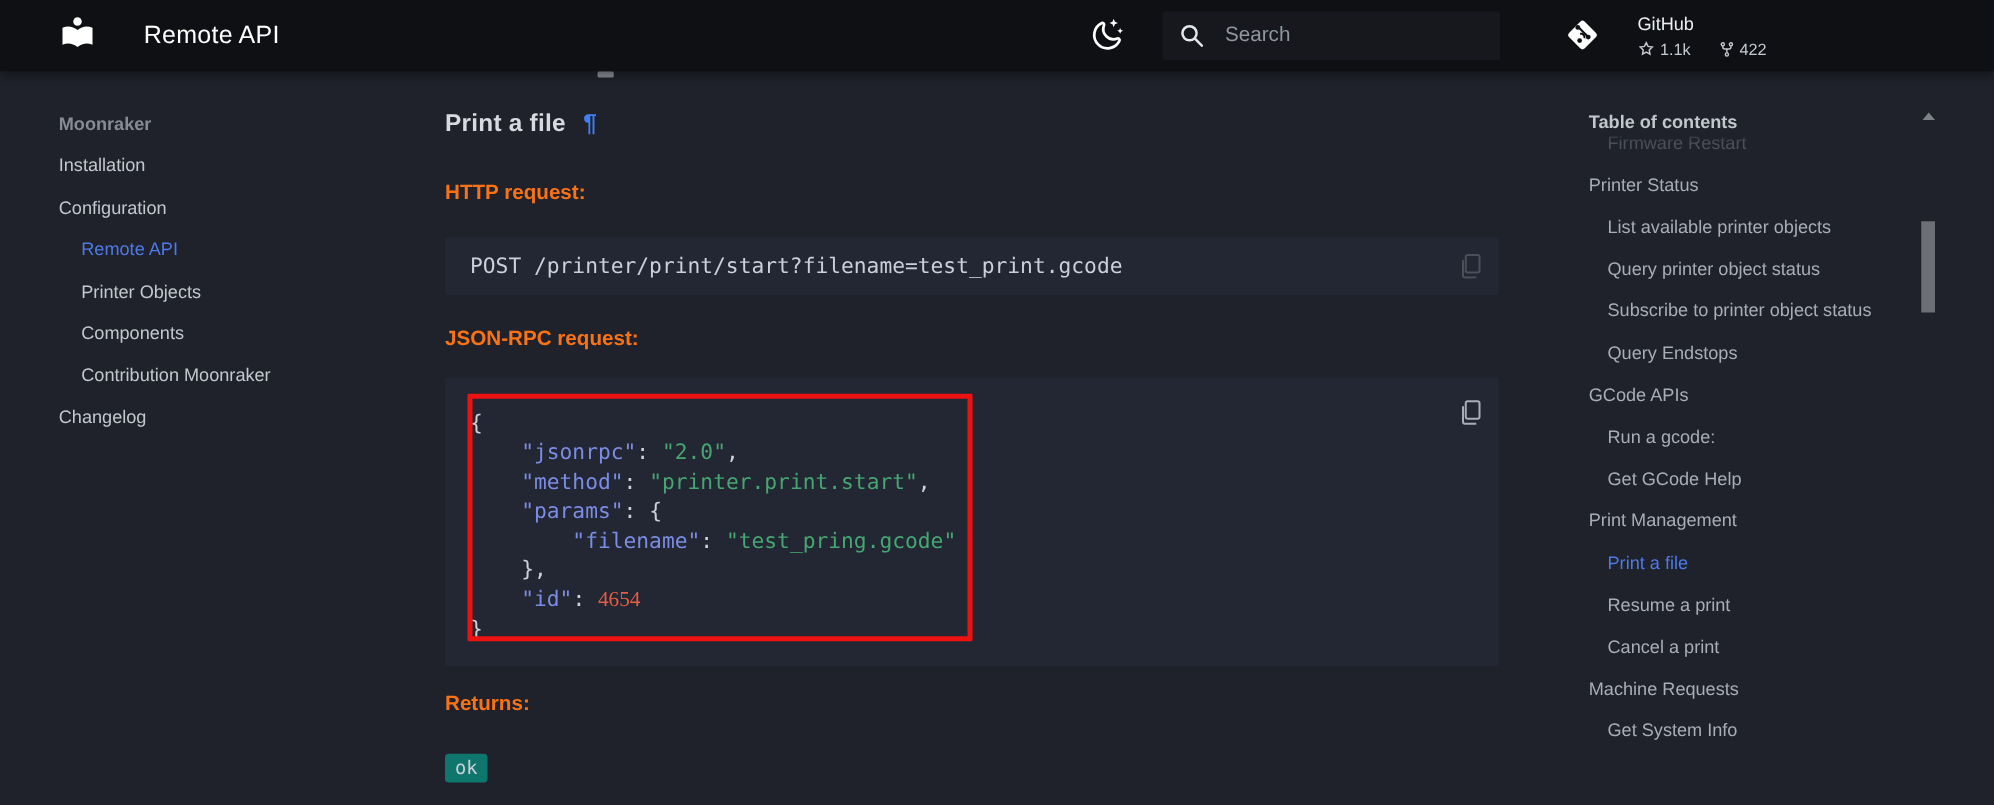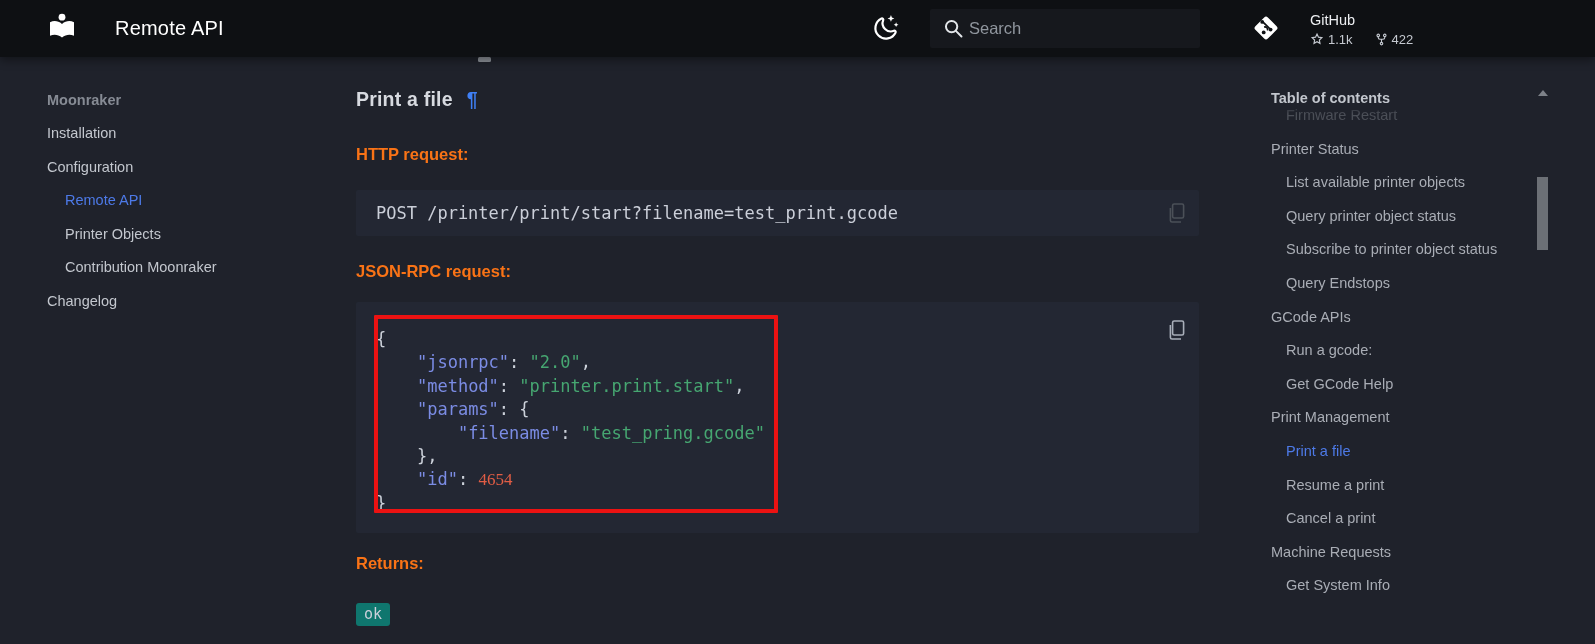--- a/index.html
+++ b/index.html
@@ -20,21 +20,21 @@
     position:absolute;left:115px;top:0;height:57px;line-height:57px;
     font-size:20px;color:#ffffff;letter-spacing:.2px;
   }
   .theme-toggle{position:absolute;left:868px;top:13px;width:34px;height:31px;color:#ffffff;cursor:pointer;}
   .search-box{
     position:absolute;left:930px;top:9px;width:270px;height:39px;
     background:#16181d;border-radius:2px;
   }
   .search-icon{position:absolute;left:13px;top:9px;width:21px;height:21px;color:#e3e6ea;}
   .search-placeholder{
-    position:absolute;left:39px;top:0;height:39px;line-height:39px;
+    position:absolute;left:50px;top:0;height:39px;line-height:39px;
     font-size:16.5px;color:#90969e;
   }
   .gh{position:absolute;left:1249px;top:10px;width:230px;height:40px;cursor:pointer;}
   .gh-icon{position:absolute;left:0;top:1px;width:34px;height:34px;}
   .gh-name{position:absolute;left:61px;top:1px;font-size:14.5px;line-height:18px;color:#eceef1;}
   .gh-stats{position:absolute;left:61px;top:21px;height:16px;display:flex;align-items:center;gap:4px;
     font-size:13px;color:#c5c9d0;}
   .gh-stats .spacer{width:14px;}
   .gh-stats svg{display:block;}
   
@@ -162,20 +162,21 @@
   </div>
 </div>
 
 <div class="sidebar">
   <div class="side-site">Moonraker</div>
   <div id="sidebar-list">
       <div class="side-item">Installation</div>
       <div class="side-item">Configuration</div>
       <div class="side-item indent active">Remote API</div>
       <div class="side-item indent">Printer Objects</div>
+      <div class="side-item indent">Components</div>
       <div class="side-item indent">Contribution Moonraker</div>
       <div class="side-item">Changelog</div>
     </div>
 </div>
 
 <div class="frag"></div>
 
 <div class="h1">
   <span>Print a file</span><span class="anchor">¶</span>
 </div>

